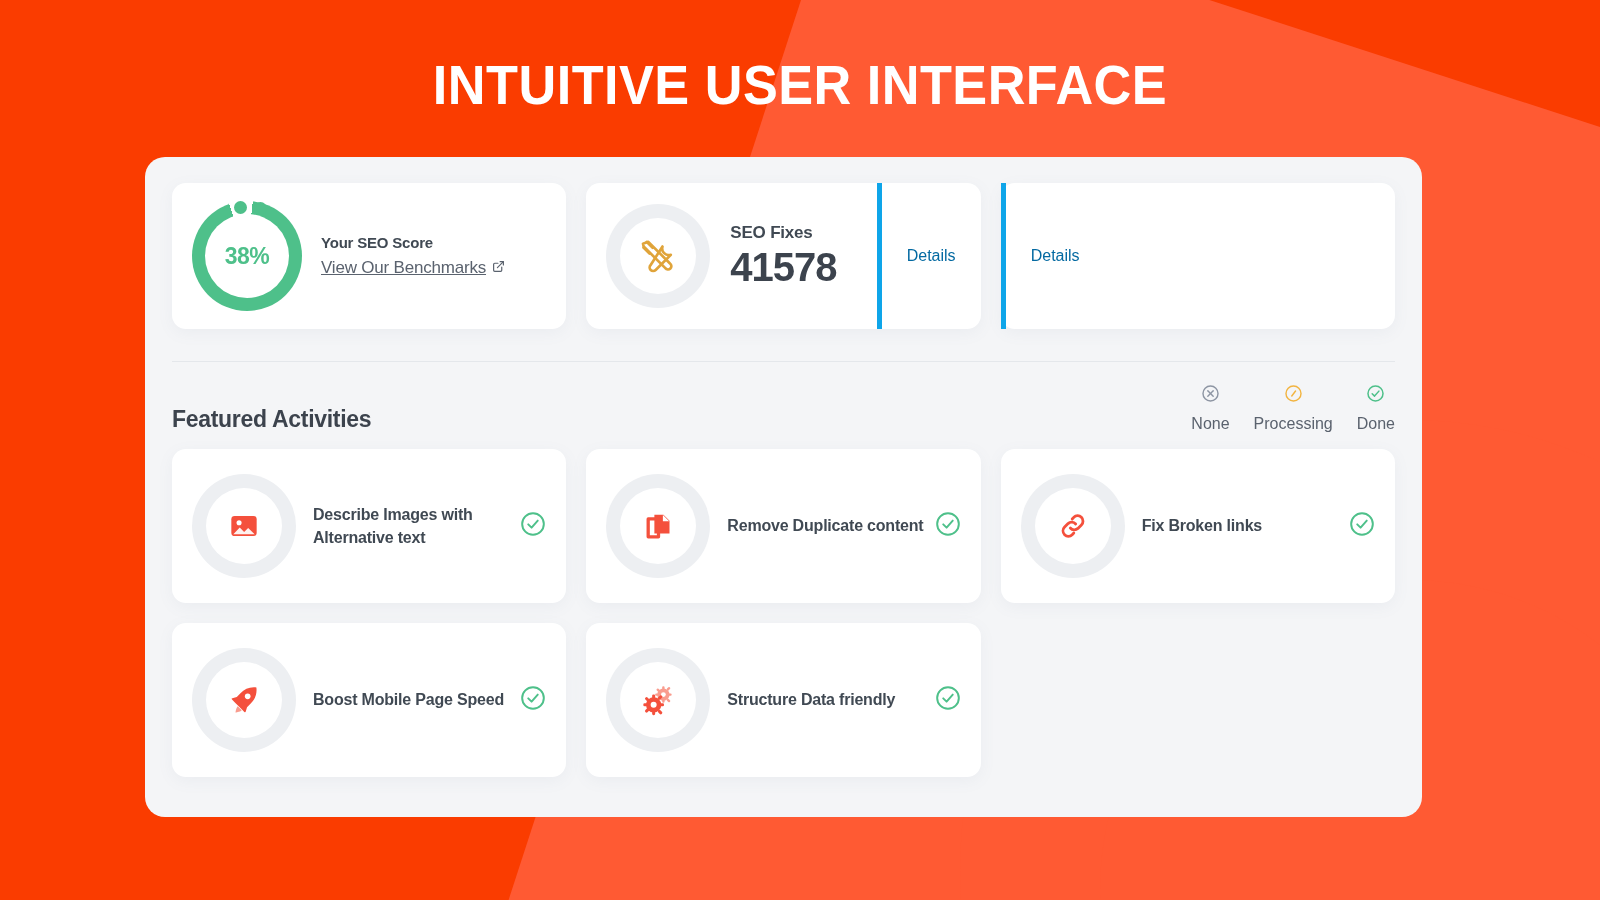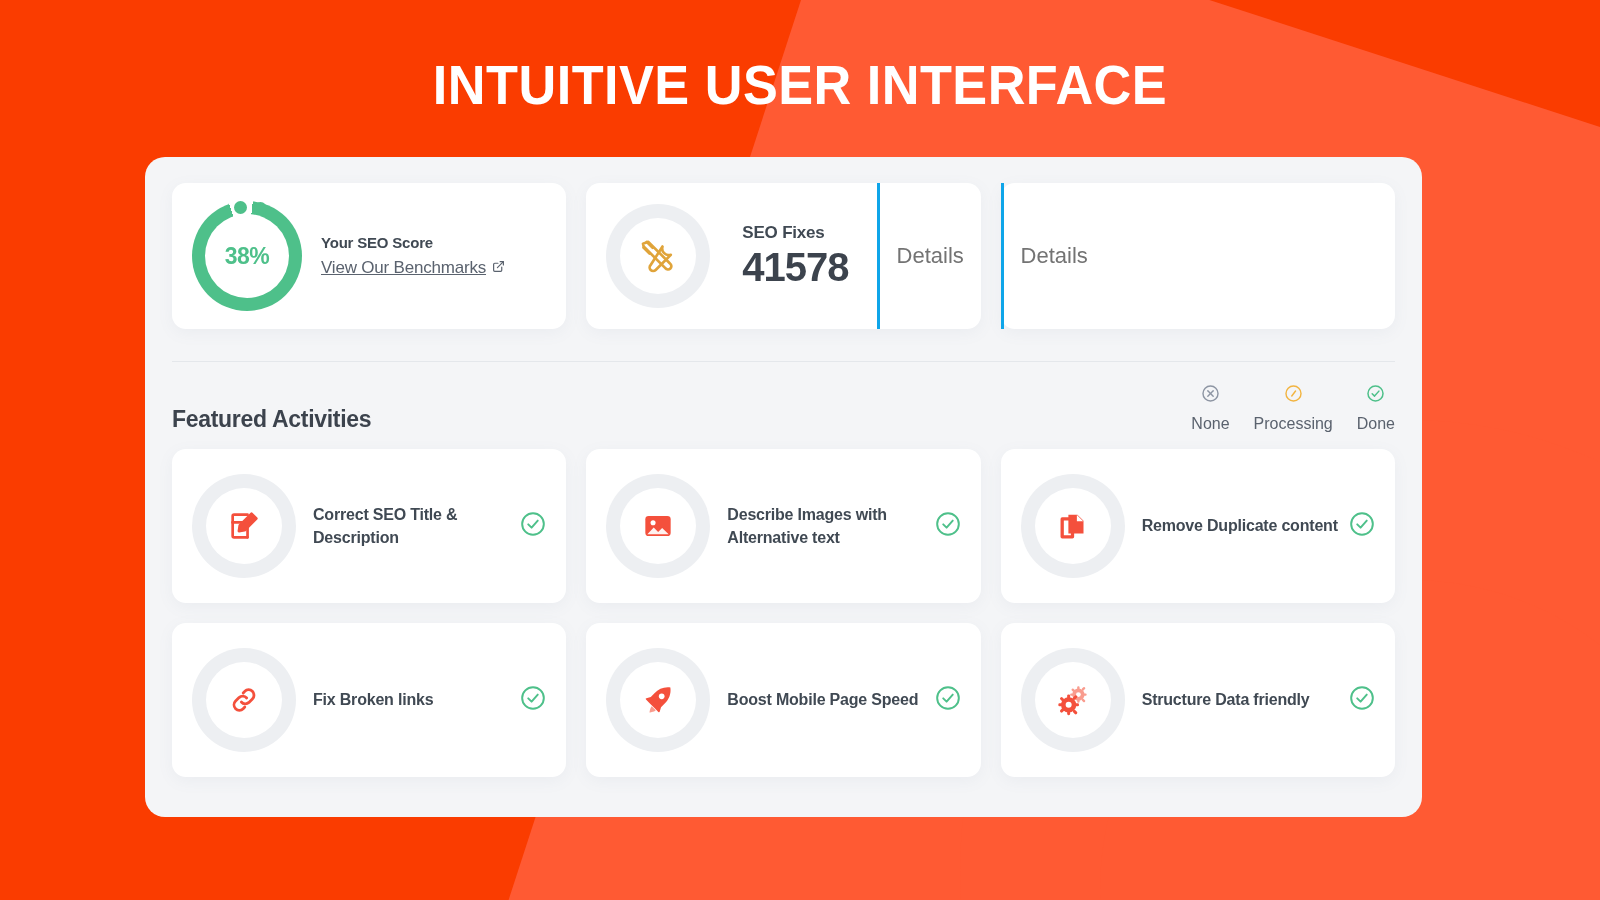--- a/index.html
+++ b/index.html
@@ -105,23 +105,23 @@
     padding-left: 20px;
   }
 
   .stat-details {
     width: 104px;
     flex: 0 0 104px;
     height: 100%;
     display: flex;
     align-items: center;
     justify-content: center;
-    border-left: 3px solid #0ea5e9;
-    color: #737373;
-    font-size: 22px;
+    border-left: 5px solid #0ea5e9;
+    color: #0369a1;
+    font-size: 16px;
   }
 
   
   .donut {
     position: relative;
     width: 110px;
     height: 110px;
     flex: 0 0 110px;
     border-radius: 50%;
     background:
@@ -189,21 +189,21 @@
   }
   .ring::after {
     content: "";
     position: absolute;
     inset: 14px;
     border-radius: 50%;
     background: #FFFFFF;
   }
   .ring > svg { position: relative; z-index: 2; }
 
-  .stat-text { margin-left: 32px; min-width: 0; }
+  .stat-text { margin-left: 20px; min-width: 0; }
   .stat-label {
     font-size: 17px;
     font-weight: bold;
     color: #404953;
     letter-spacing: -0.2px;
   }
   .stat-value {
     margin-top: 2px;
     font-size: 40px;
     font-weight: bold;
@@ -380,37 +380,20 @@
             <polyline points="7.8 12.3 10.8 15.3 16.3 9"></polyline>
           </svg>
         </span>
         <span>Done</span>
       </div>
     </div>
   </div>
 
   <div class="grid">
 
-    <div class="act-card">
-      <div class="ring">
-        <svg width="34" height="34" viewBox="0 0 24 24" fill="none" stroke="#F4503C" stroke-width="1.9" stroke-linecap="round" stroke-linejoin="round">
-          <path d="M4 9.5V19a1 1 0 0 0 1 1h9.5"></path>
-          <path d="M4 9.5V5a1 1 0 0 1 1-1h9.5"></path>
-          <path d="M14.5 20V9.5H4"></path>
-          <path d="M17.3 3.3l3.4 3.4-8.3 8.3-4 .6.6-4z" fill="#F4503C" stroke="#F4503C"></path>
-        </svg>
-      </div>
-      <div class="act-text">Correct SEO Title &amp; Description</div>
-      <div class="act-status">
-        <svg width="26" height="26" viewBox="0 0 24 24" fill="none" stroke="#4EC08A" stroke-width="1.8" stroke-linecap="round" stroke-linejoin="round">
-          <circle cx="12" cy="12" r="10"></circle>
-          <polyline points="7.6 12.3 10.7 15.4 16.4 8.9"></polyline>
-        </svg>
-      </div>
-    </div>
 
     <div class="act-card">
       <div class="ring">
         <svg width="32" height="32" viewBox="0 0 24 24">
           <rect x="2.5" y="4.5" width="19" height="15" rx="2.5" fill="#F4503C"></rect>
           <circle cx="8.3" cy="9.6" r="1.9" fill="#FFFFFF"></circle>
           <path d="M4 18.2l4.8-5.1 3.3 3.4 3-3 4.9 4.7z" fill="#FFFFFF" opacity="0.92"></path>
         </svg>
       </div>
       <div class="act-text">Describe Images with Alternative text</div>

